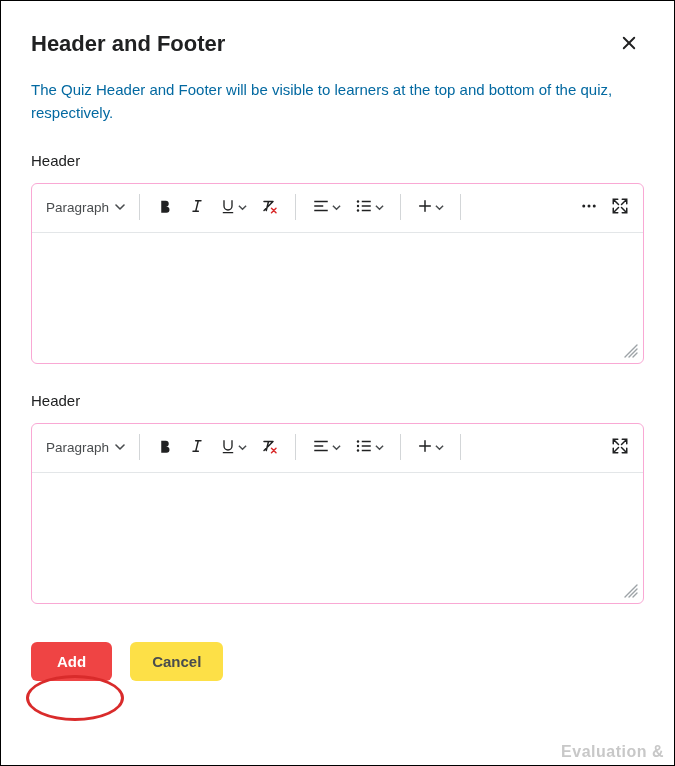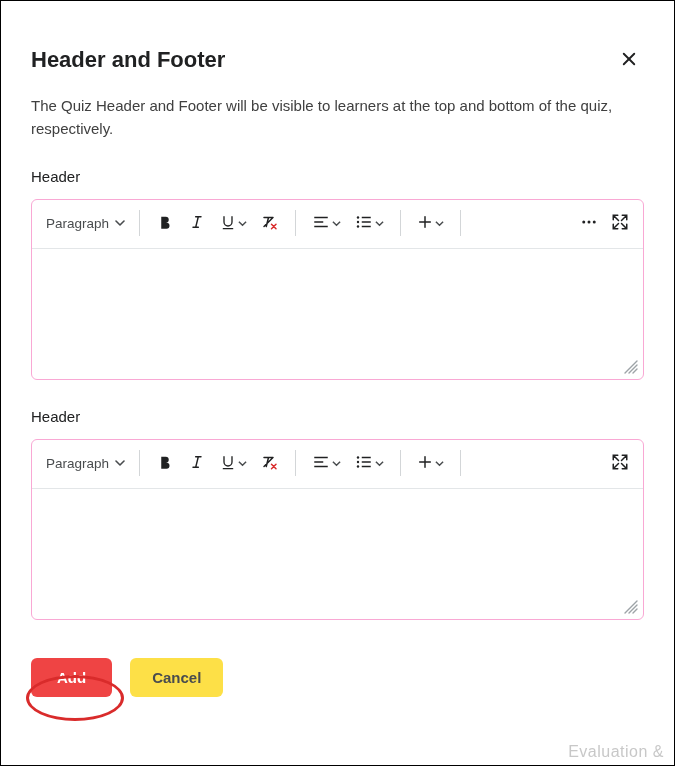--- a/index.html
+++ b/index.html
@@ -12,21 +12,21 @@
   }
   .dialog {
     background: #fff;
     border: 1px solid #000;
     width: 675px;
     height: 766px;
     position: relative;
     padding: 0;
   }
   .inner {
-    padding: 44px 30px 22px 30px;
+    padding: 28px 30px 22px 30px;
   }
   .dialog-header {
     display: flex;
     justify-content: space-between;
     align-items: center;
     margin-bottom: 20px;
   }
   .dialog-title {
     font-size: 22px;
     font-weight: 700;
@@ -38,21 +38,21 @@
     background: none;
     border: none;
     cursor: pointer;
     display: flex;
     align-items: center;
     justify-content: center;
   }
   .close-btn svg { width: 18px; height: 18px; }
   .description {
     font-size: 15px;
-    color: #404040;
+    color: #0369a1;
     line-height: 1.5;
     margin-bottom: 28px;
   }
   .section-label {
     font-size: 15px;
     font-weight: 400;
     color: #202122;
     margin-bottom: 14px;
   }
   .editor {
@@ -157,21 +157,21 @@
     border-radius: 6px;
     padding: 11px 22px;
     cursor: pointer;
   }
   .spacer { flex: 1; }
   .faded-text {
     position: absolute;
     right: 10px;
     bottom: 4px;
     font-size: 16px;
-    font-weight: 400;
+    font-weight: 700;
     color: #c8c8c8;
     letter-spacing: 0.5px;
     z-index: 0;
     pointer-events: none;
   }
 </style>
 </head>
 <body>
 
 <div class="dialog">

